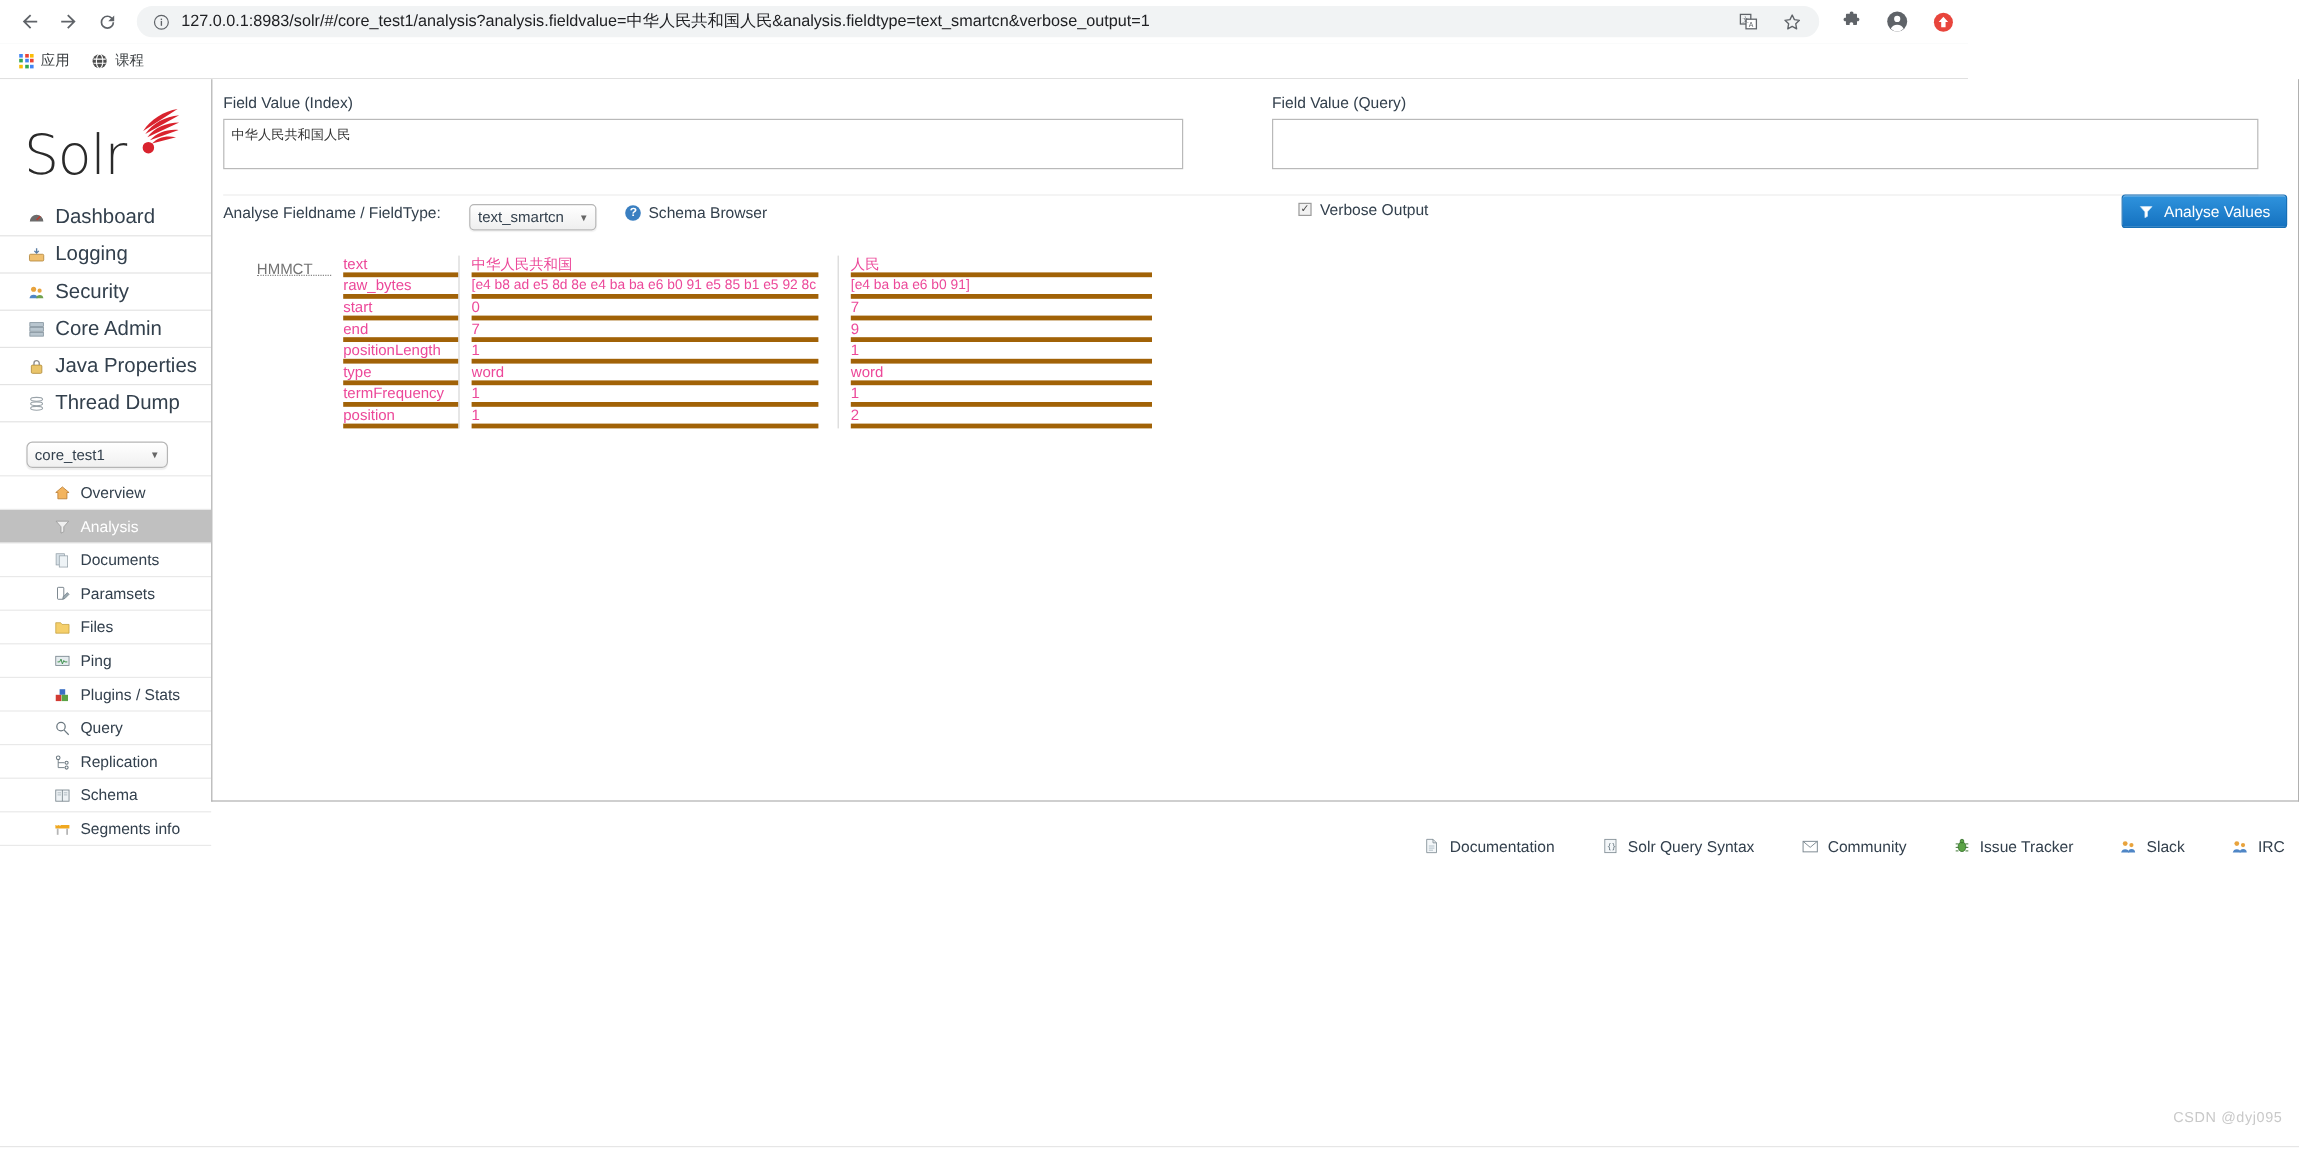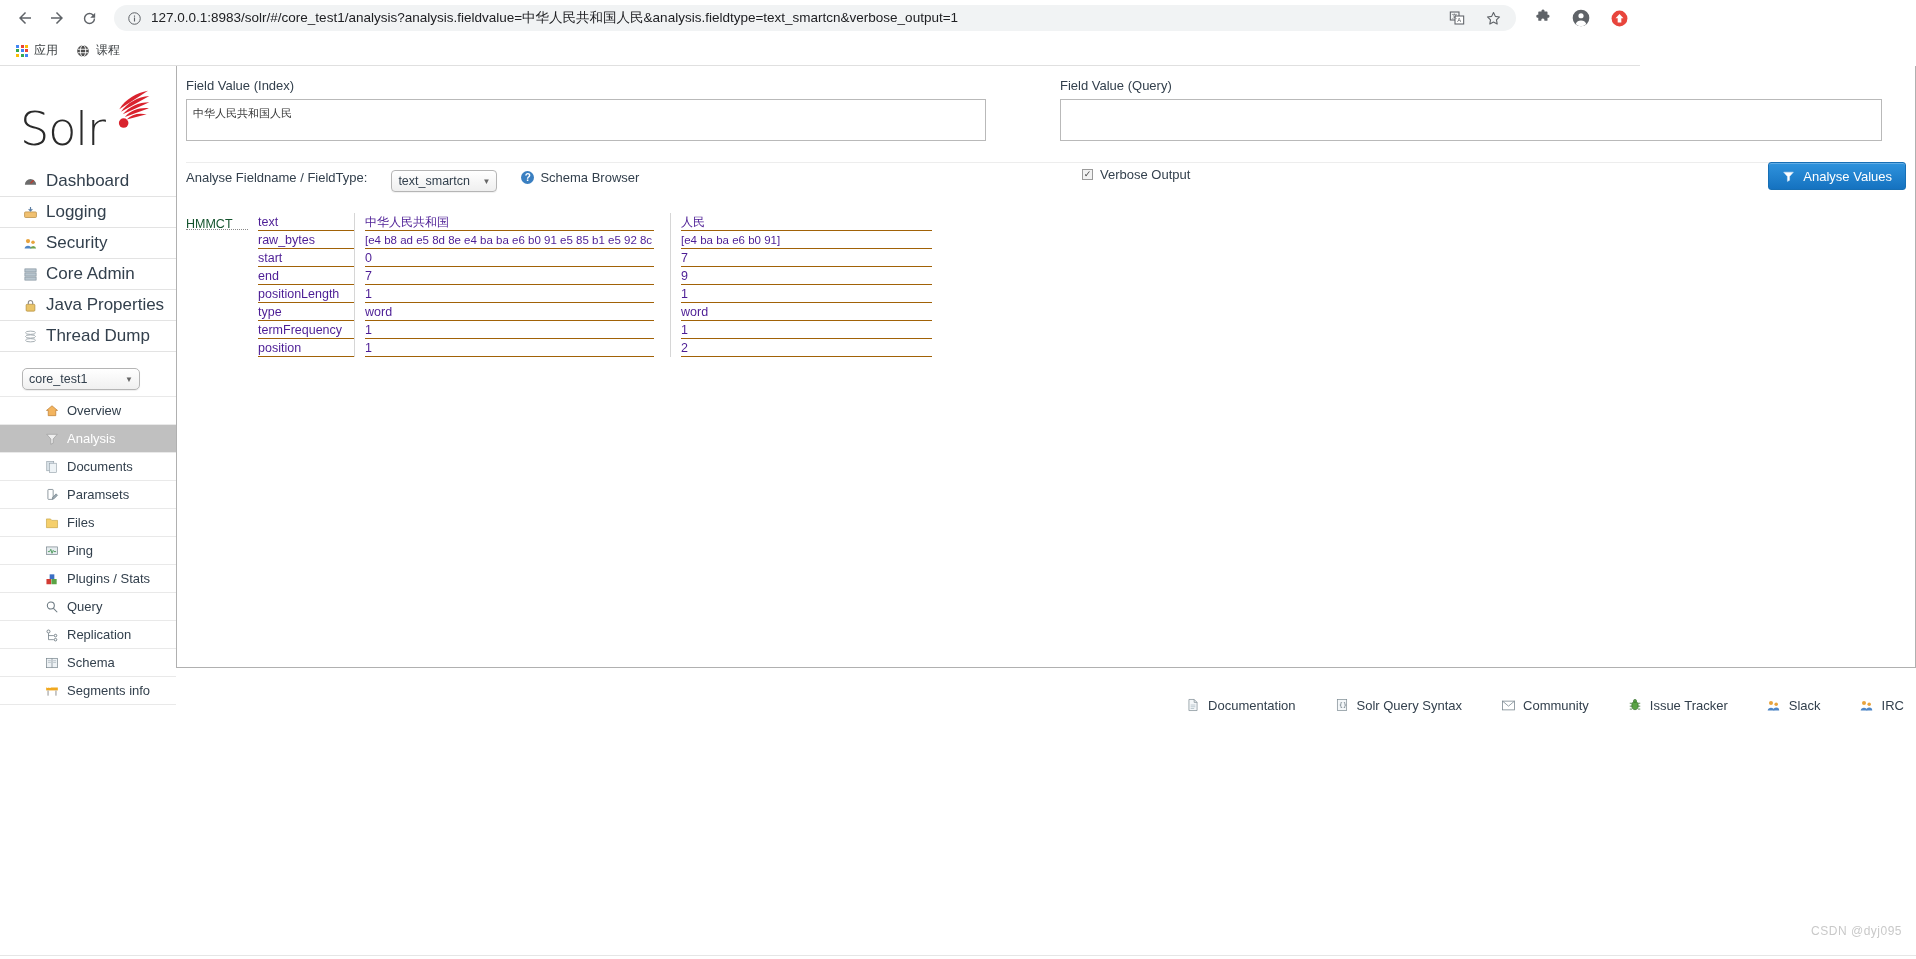--- a/index.html
+++ b/index.html
@@ -317,39 +317,40 @@
   #results {
     position:absolute;
     left: 9px; top: 147px;
     display:flex;
     align-items:flex-start;
   }
   #analyzer-name {
     width: 62px;
     padding-top: 3px;
     font-size: 12.5px;
-    color:#14532d;
+    color:#737373;
     border-bottom: 1px dotted #888;
     cursor:help;
     margin-right: 10px;
     line-height: 16px;
     height: 17px;
+    margin-left: 28px;
   }
   .token-col {
     border-left: 1px solid #d6d6d6;
     padding-left: 10px;
   }
   .attr-col { width: 96px; }
   .tok-col-1 { width: 300px; }
   .tok-col-2 { width: 262px; margin-left: 16px; }
   .cell {
     height: 18px;
     font-size: 12.5px;
-    color: #4c1d95;
-    border-bottom: 1px solid #a16207;
+    color: #ec4899;
+    border-bottom: 4px solid #a16207;
     display:flex;
     align-items:center;
     white-space:nowrap;
     overflow:hidden;
     line-height: 18px;
   }
   .cell.cjk { font-family: "DejaVu Sans", sans-serif; font-size:12px; }
   .cell.bytes { font-size: 11.5px; }
 
   

